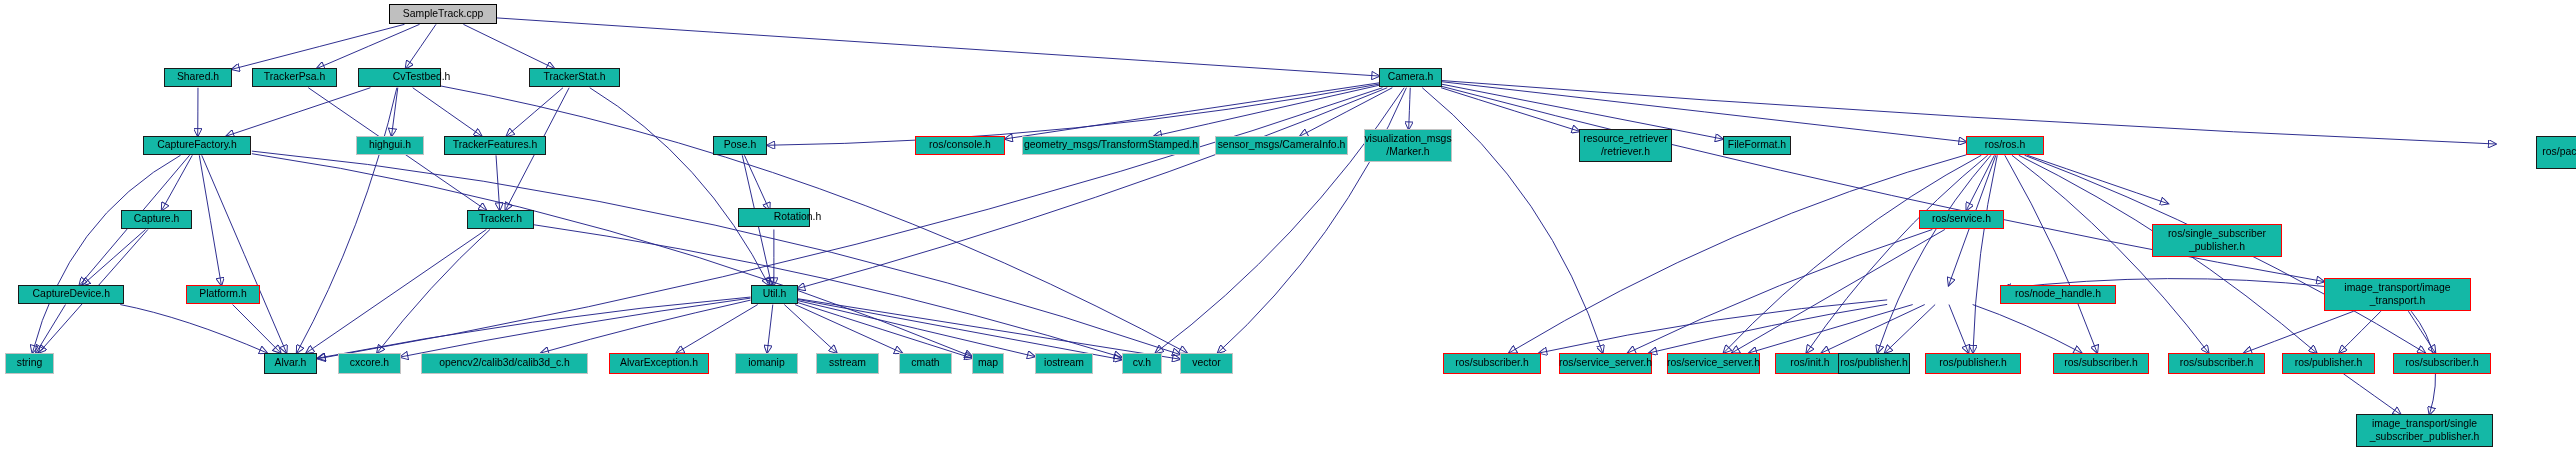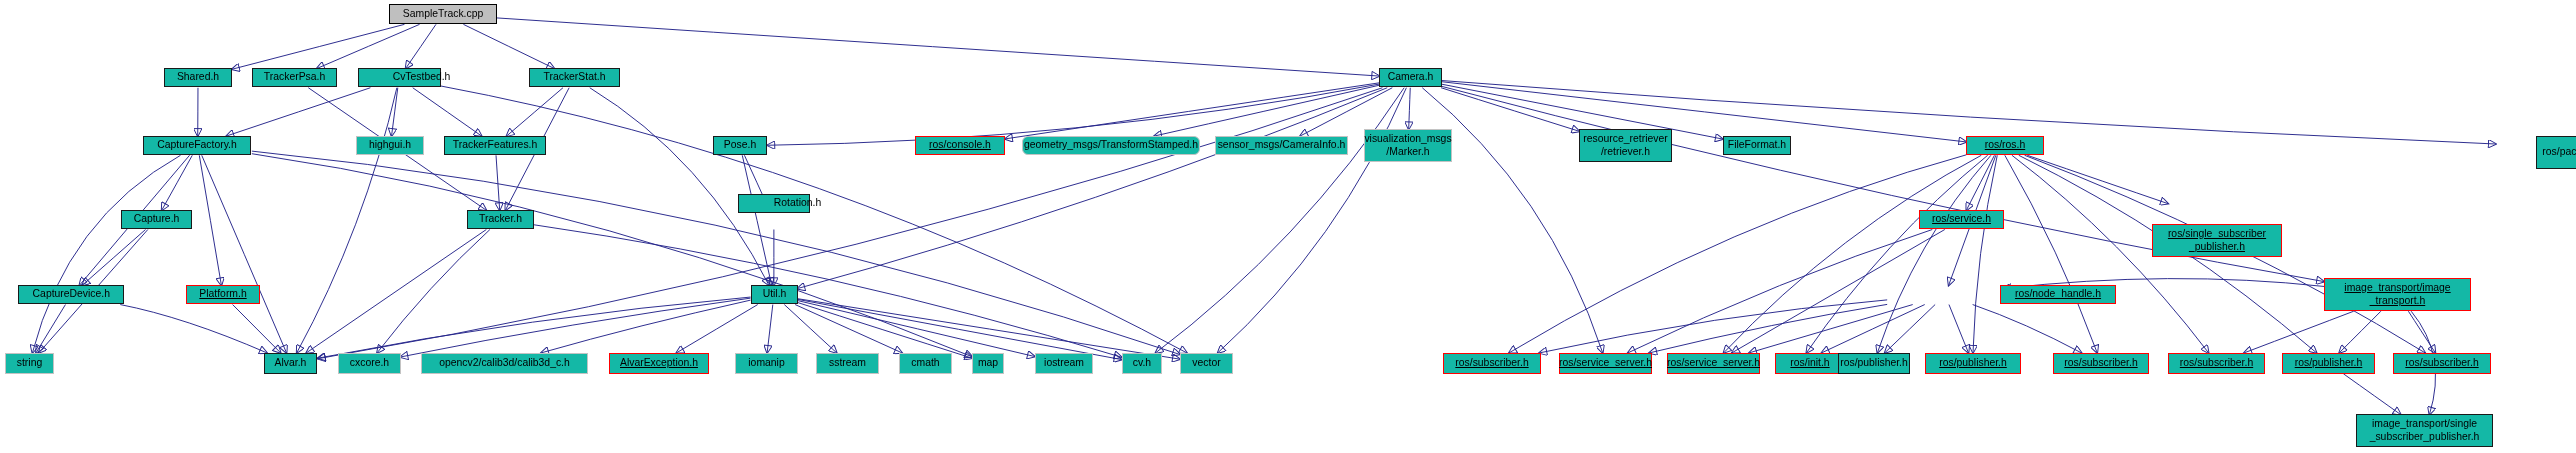--- a/index.html
+++ b/index.html
@@ -16,21 +16,21 @@
     position:absolute; z-index:2;
     background:#14b8a6; color:#000;
     display:flex; align-items:center; justify-content:center;
     text-align:center;
     font-size:10.4px; line-height:12.5px;
     white-space:pre-line;
     box-sizing:border-box;
   }
   .node.black { border:1.2px solid var(--black-border,#1a1a1a); }
   .node.gray  { border:0.8px   solid var(--gray-border,#c3c3c3); }
-  .node.red   { border:1.2px solid var(--red-border,#ff0000);text-decoration:underline; }
+  .node.red   { border:1.2px solid var(--red-border,#ff0000); }
   .node.main  { border:1.2px solid #000; background:var(--main-fill,#bfbfbf); }
 </style>
 </head>
 <body>
 
 <div id="canvas" style="background: rgb(255, 255, 255);">
   <svg class="edges" width="2576" height="454" viewBox="0 0 3089 544">
     <defs>
       <marker id="arr" viewBox="0 0 10 10" refX="9" refY="5" markerWidth="12" markerHeight="10" markerUnits="userSpaceOnUse" orient="auto">
         <path d="M0,0 L10,5 L0,10 z" fill="#26268B" stroke="none"></path>
@@ -131,32 +131,32 @@
       <div class="node black" style="left: 164px; top: 68px; width: 68px; height: 19px;">Shared.h</div>
       <div class="node black" style="left: 252px; top: 68px; width: 85px; height: 19px;">TrackerPsa.h</div>
       <div class="node black" style="left: 358px; top: 68px; width: 83px; height: 19px; padding-left: 44px;">CvTestbed.h</div>
       <div class="node black" style="left: 529px; top: 68px; width: 91px; height: 19px;">TrackerStat.h</div>
       <div class="node black" style="left: 1379px; top: 68px; width: 63px; height: 19px;">Camera.h</div>
       <div class="node black" style="left: 143px; top: 136px; width: 108px; height: 19px;">CaptureFactory.h</div>
       <div class="node gray" style="left: 356px; top: 136px; width: 68px; height: 19px;">highgui.h</div>
       <div class="node black" style="left: 444px; top: 136px; width: 102px; height: 19px;">TrackerFeatures.h</div>
       <div class="node black" style="left: 713px; top: 136px; width: 54px; height: 19px;">Pose.h</div>
       <div class="node red" style="left: 915px; top: 136px; width: 90px; height: 19px;">ros/console.h</div>
-      <div class="node gray" style="left: 1022px; top: 136px; width: 178px; height: 19px; border-radius: 6px;">geometry_msgs/TransformStamped.h</div>
+      <div class="node gray" style="left: 1022px; top: 136px; width: 178px; height: 19px;">geometry_msgs/TransformStamped.h</div>
       <div class="node gray" style="left: 1215px; top: 136px; width: 133px; height: 19px;">sensor_msgs/CameraInfo.h</div>
       <div class="node gray" style="left: 1364px; top: 129px; width: 88px; height: 33px;">visualization_msgs
 /Marker.h</div>
       <div class="node black" style="left: 1579px; top: 129px; width: 93px; height: 33px;">resource_retriever
 /retriever.h</div>
       <div class="node black" style="left: 1723px; top: 136px; width: 68px; height: 19px;">FileFormat.h</div>
       <div class="node red" style="left: 1966px; top: 136px; width: 78px; height: 19px;">ros/ros.h</div>
       <div class="node black" style="left: 2496px; top: 136px; width: 78px; height: 33px; margin-left: 40px;">ros/package.h</div>
       <div class="node black" style="left: 121px; top: 210px; width: 71px; height: 19px;">Capture.h</div>
       <div class="node black" style="left: 467px; top: 210px; width: 67px; height: 19px;">Tracker.h</div>
-      <div class="node black" style="left: 738px; top: 194px; width: 72px; height: 19px; padding-left: 47px;">Rotation.h</div>
+      <div class="node black" style="left: 738px; top: 208px; width: 72px; height: 19px; padding-left: 47px;">Rotation.h</div>
       <div class="node red" style="left: 1919px; top: 210px; width: 85px; height: 19px;">ros/service.h</div>
       <div class="node red" style="left: 2152px; top: 203px; width: 130px; height: 33px; margin-top: 21px;">ros/single_subscriber
 _publisher.h</div>
       <div class="node black" style="left: 18.3px; top: 285px; width: 106px; height: 19px;">CaptureDevice.h</div>
       <div class="node red" style="left: 186px; top: 285px; width: 74px; height: 19px;">Platform.h</div>
       <div class="node black" style="left: 751px; top: 285px; width: 47px; height: 19px;">Util.h</div>
       <div class="node red" style="left: 2000px; top: 285px; width: 116px; height: 19px;">ros/node_handle.h</div>
       <div class="node red" style="left: 2324px; top: 278px; width: 147px; height: 33px;">image_transport/image
 _transport.h</div>
       <div class="node gray" style="left: 5px; top: 353px; width: 49px; height: 21px;">string</div>

